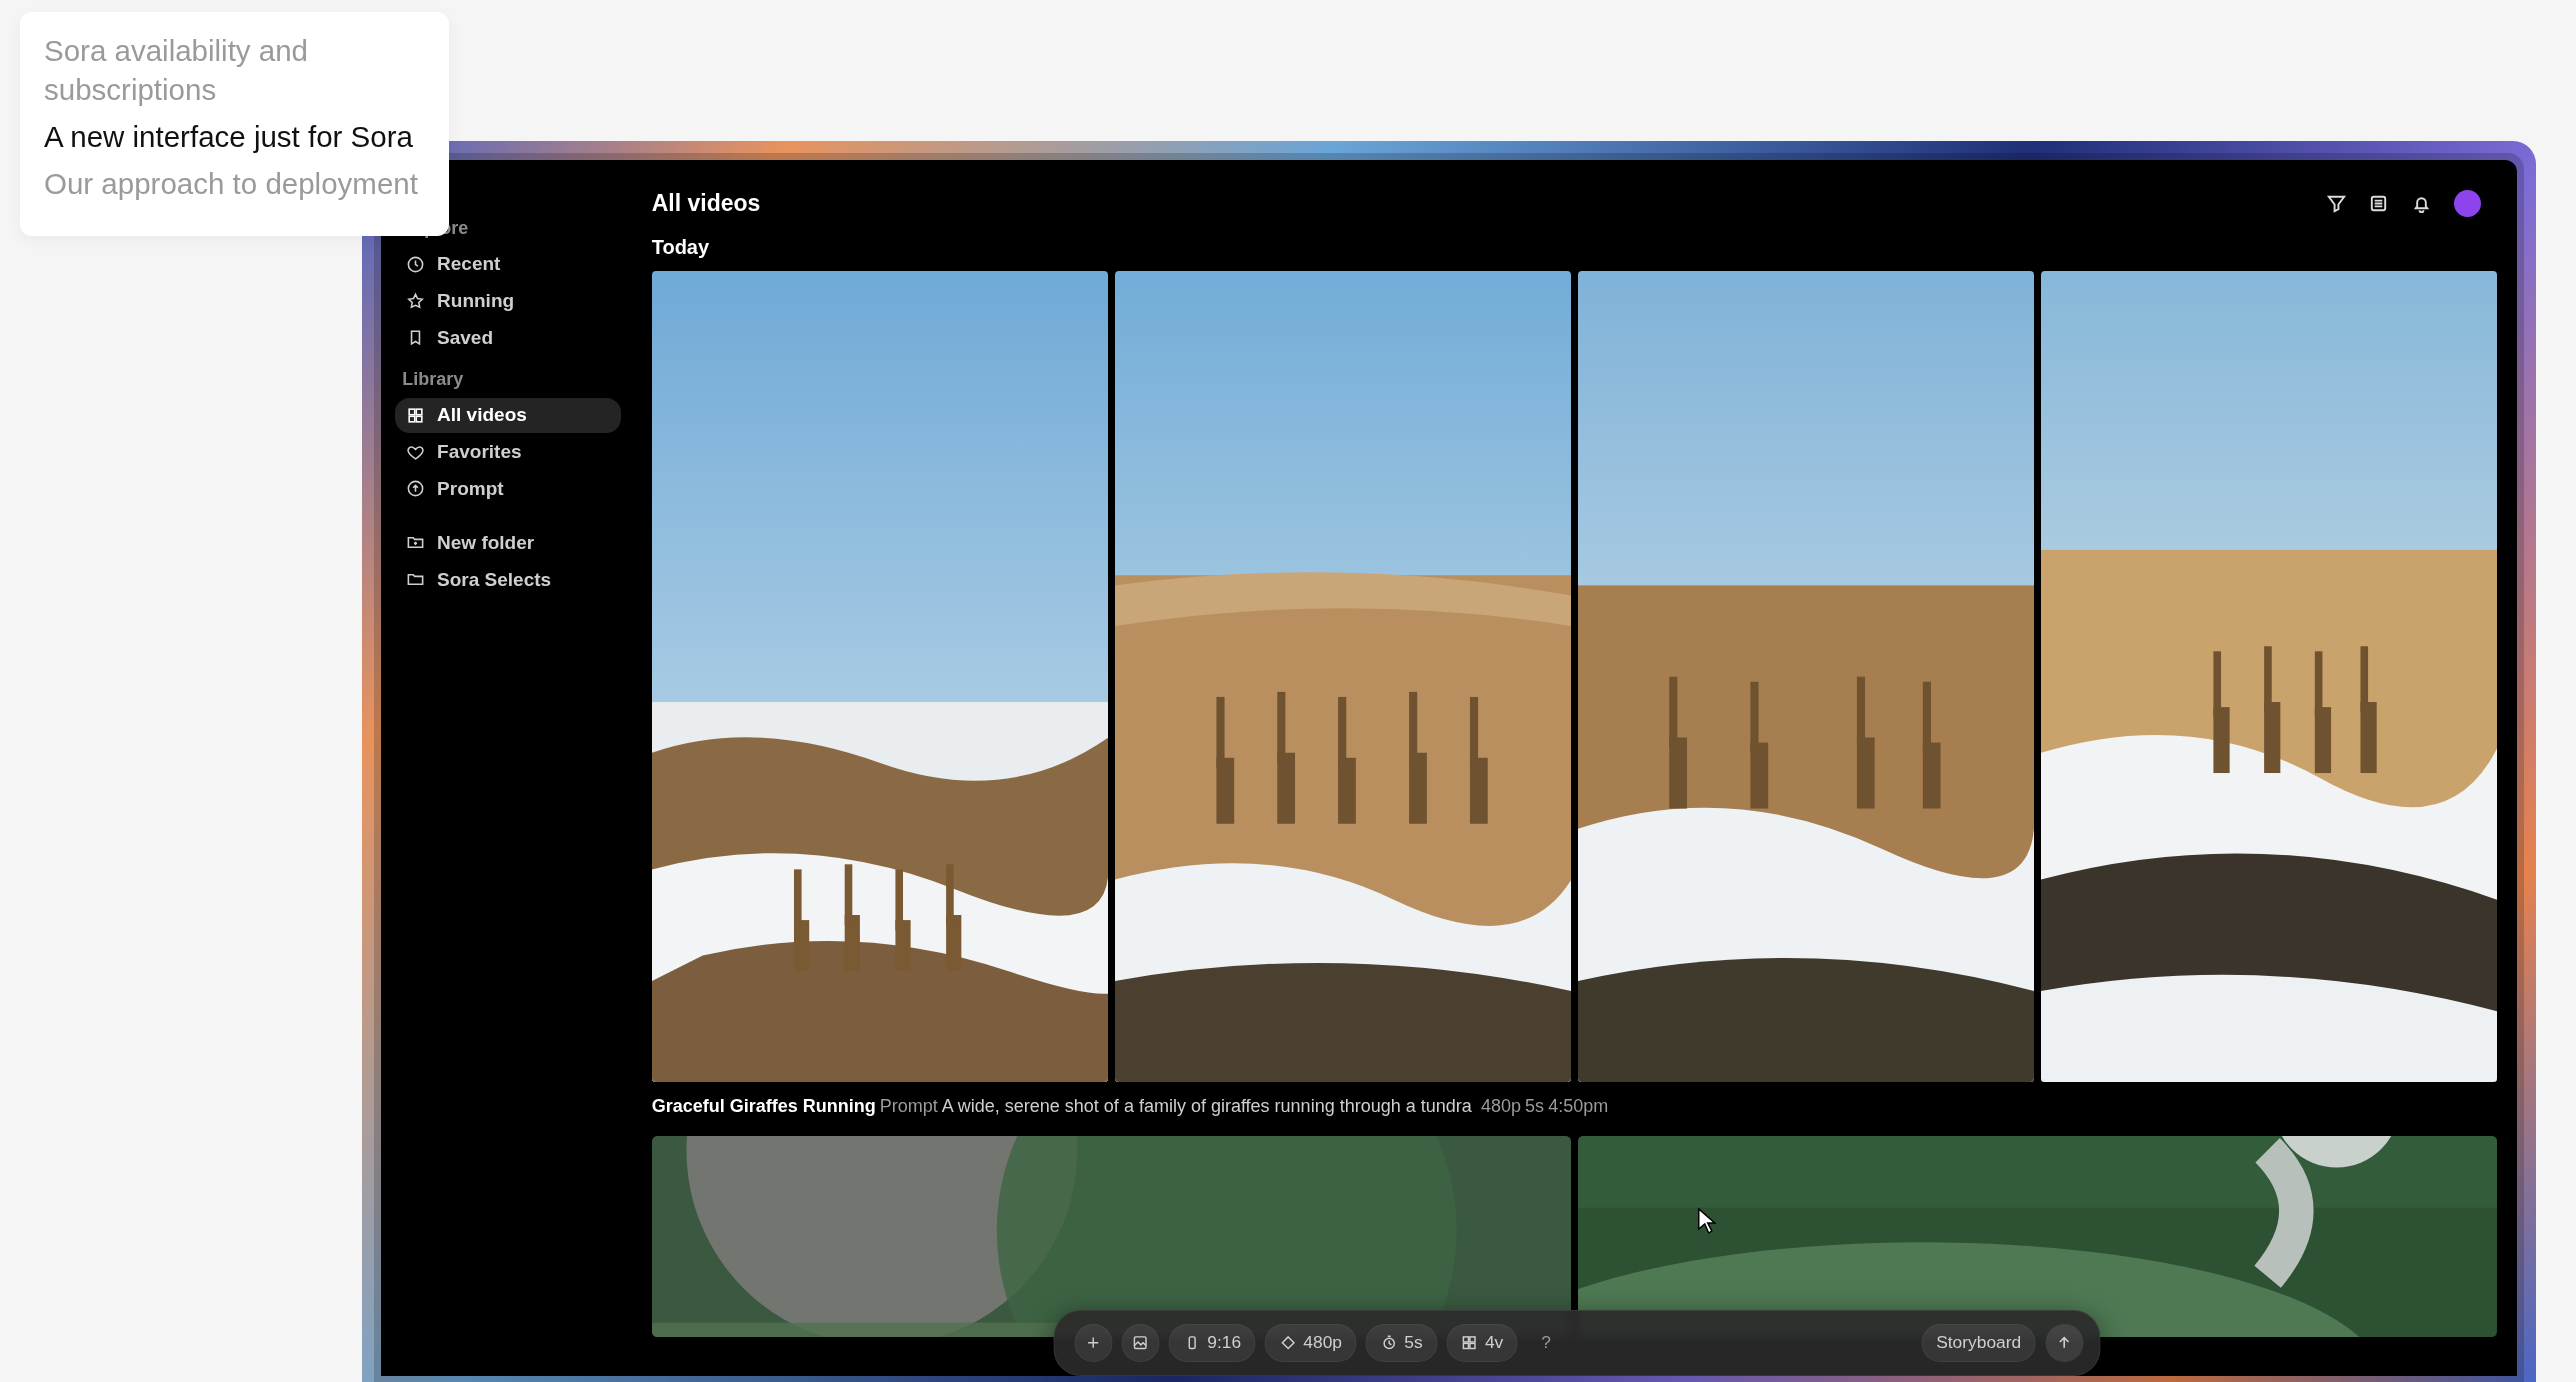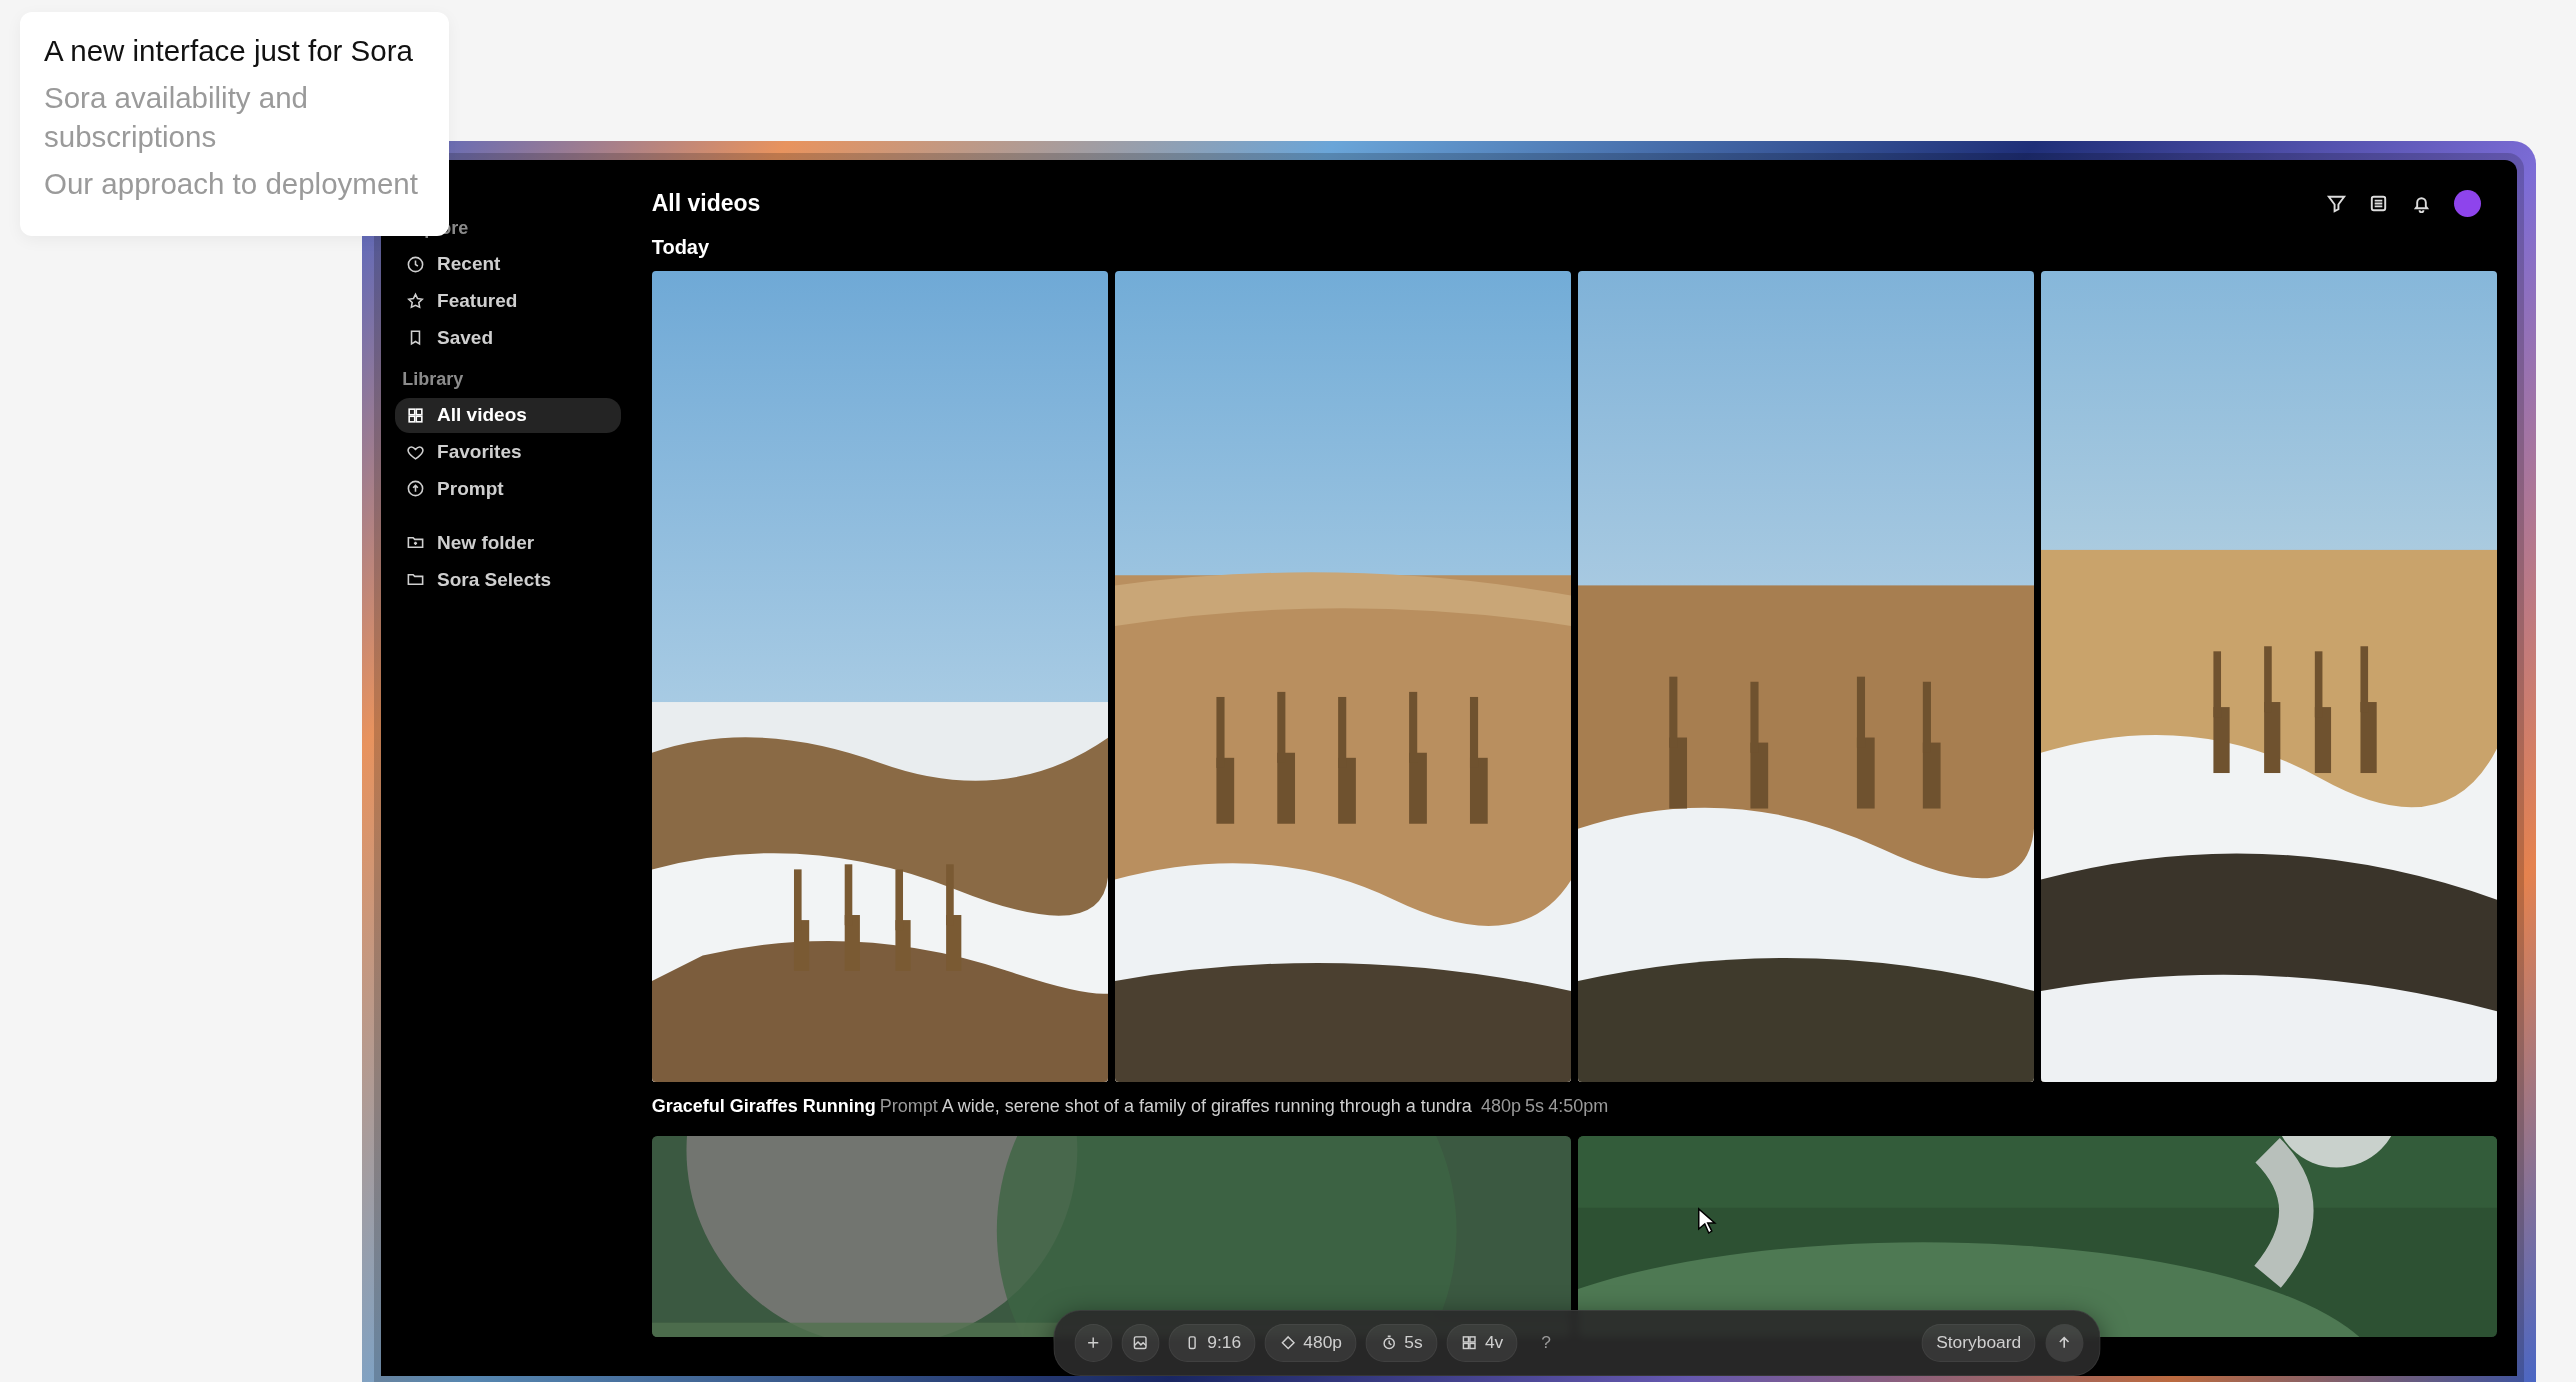--- a/index.html
+++ b/index.html
@@ -245,22 +245,22 @@
     width: 21.5px; height: 28px;
     z-index: 500;
     pointer-events: none;
   }
   .cursor svg { width: 100%; height: 100%; }
 </style>
 </head>
 <body>
 
 <div class="float-card">
+  <div class="line">Sora availability and subscriptions</div>
   <div class="line active">A new interface just for Sora</div>
-  <div class="line">Sora availability and subscriptions</div>
   <div class="line">Our approach to deployment</div>
 </div>
 
 <div class="bezel">
   <div class="glass">
     <div class="app">
 
       <div class="sidebar">
         <div class="section-title first">Explore</div>
 
@@ -272,21 +272,21 @@
               </svg>
             </span>
           <span>Recent</span>
         </div>
         <div class="nav-item">
           <span class="ic">
               <svg viewBox="0 0 24 24">
                 <path d="M12 3l2.6 5.3 5.9.9-4.3 4.1 1 5.8L12 16.9 6.8 19.1l1-5.8L3.5 9.2l5.9-.9L12 3z"></path>
               </svg>
             </span>
-          <span>Featured</span>
+          <span>Running</span>
         </div>
         <div class="nav-item">
           <span class="ic">
               <svg viewBox="0 0 24 24">
                 <path d="M7 4h10v16l-5-3-5 3V4z"></path>
               </svg>
             </span>
           <span>Saved</span>
         </div>
 

